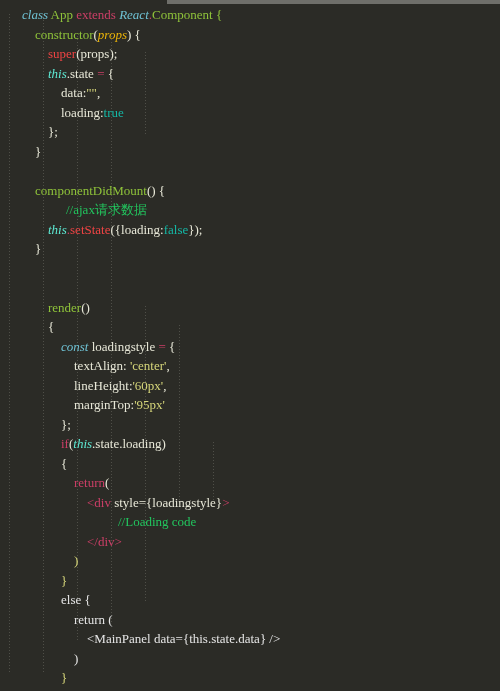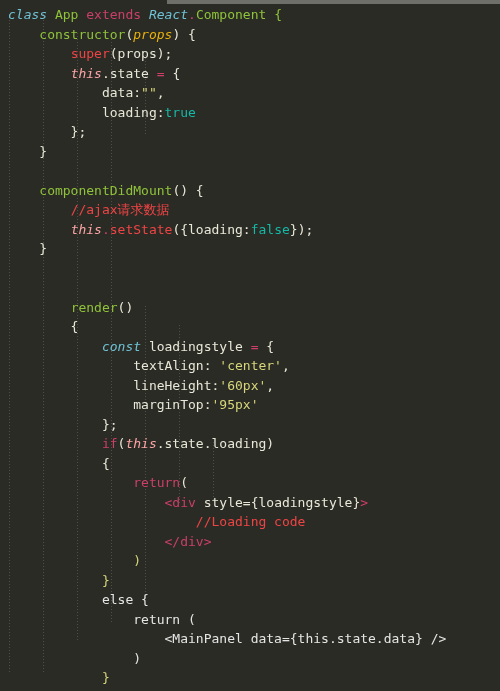--- a/index.html
+++ b/index.html
@@ -51,35 +51,36 @@
 
   #code {
     position: absolute;
     top: 5px;
     left: 0;
     width: 100%;
     white-space: pre;
   }
   .line {
     height: 19.5px;
-    padding-left: 8px;
+    padding-left: 22px;
     white-space: pre;
+    font-family: Liberation Serif, serif;
   }
 
   
   .t-default  { color: #e8e8d8; }
   .t-keyword  { color: #cc3f67; }            
   .t-class    { color: #6fc2d4; font-style: italic; }  
   .t-type     { color: #8fc33a; }            
-  .t-this     { color: #fca5a5; font-style: italic; }  
+  .t-this     { color: #5eead4; font-style: italic; }  
   .t-prop     { color: #ef4444; }            
   .t-param    { color: #eab308; font-style: italic; }  
   .t-string   { color: #d6d67a; }
   .t-bool     { color: #14b8a6; }
-  .t-comment  { color: #ef4444; }
+  .t-comment  { color: #22c55e; margin-left: 18px; }
   .t-brace    { color: #d6d67a; }            
   .t-dim      { color: #e5e5e5; }
 </style>
 </head>
 <body>
 
 <div id="editor-root">
 
   <div id="top-chrome"></div>
 

